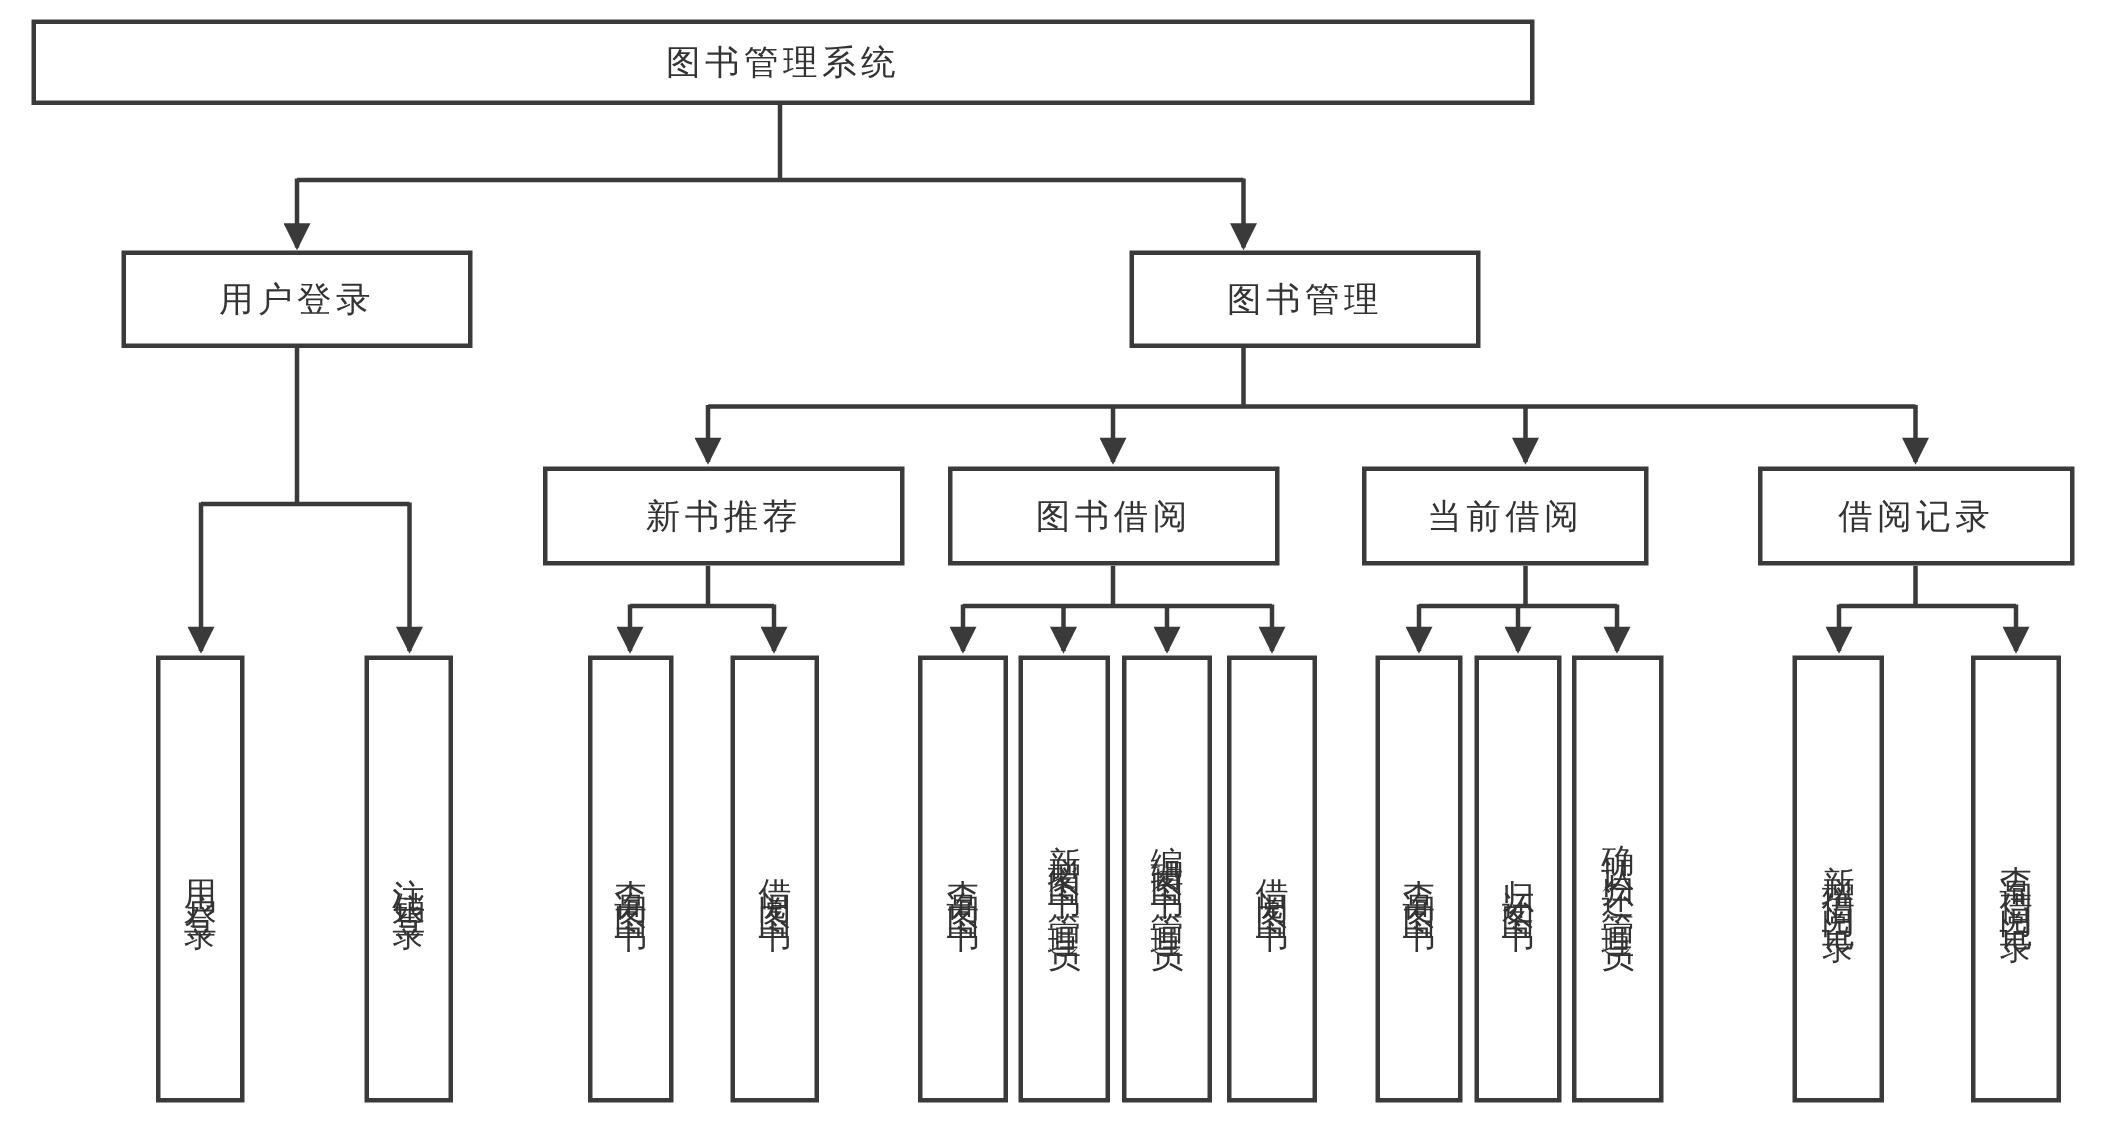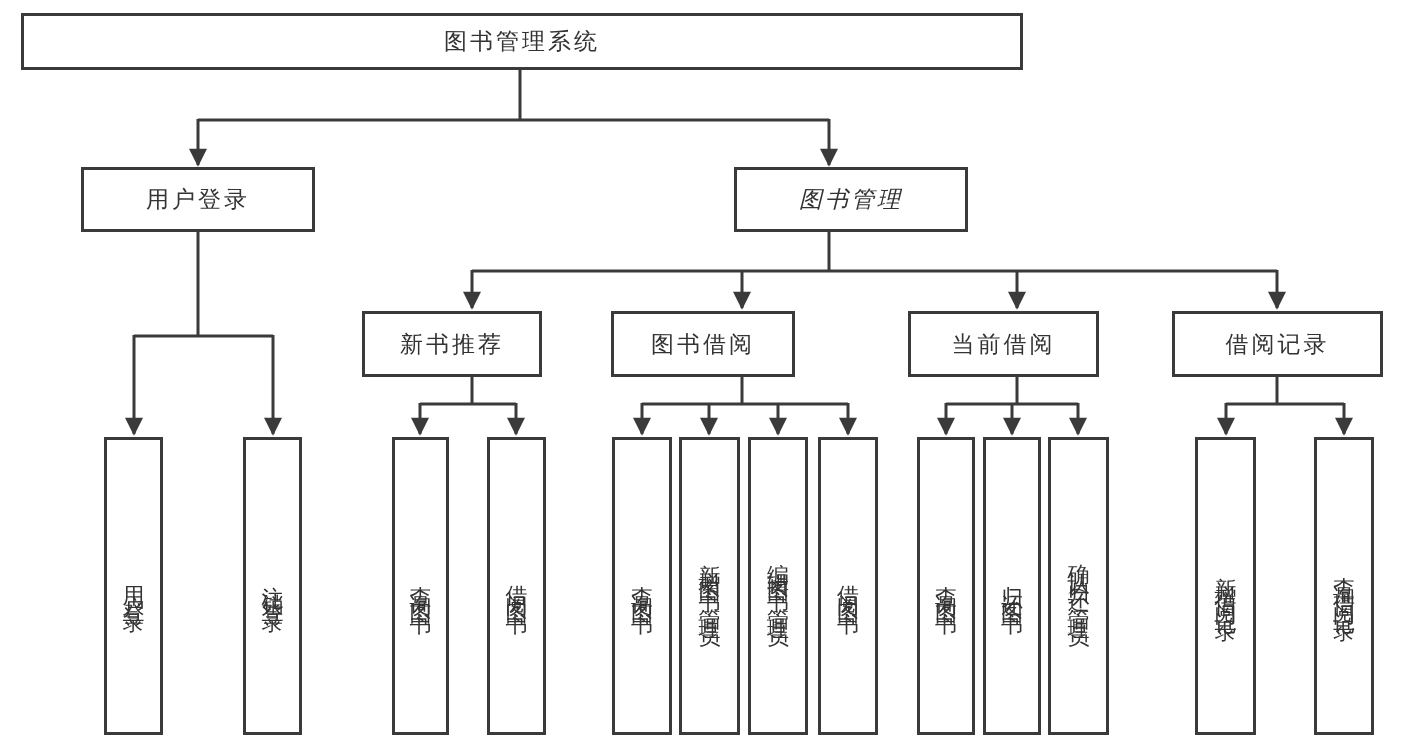--- a/index.html
+++ b/index.html
@@ -107,28 +107,28 @@
     </g>
   </svg>
 
   <div class="node root-box">
     <span class="h-label">图书管理系统</span>
   </div>
 
   <div class="node lvl2-box" style="left:81px;">
     <span class="h-label">用户登录</span>
   </div>
-  <div class="node lvl2-box" style="left:734px;font-style:italic;">
+  <div class="node lvl2-box" style="left:753px;">
     <span class="h-label">图书管理</span>
   </div>
 
-  <div class="node lvl3-box" style="left:362px;width:180px;">
+  <div class="node lvl3-box" style="left:362px;width:241px;">
     <span class="h-label">新书推荐</span>
   </div>
-  <div class="node lvl3-box" style="left:611px;width:184px;">
+  <div class="node lvl3-box" style="left:632px;width:221px;">
     <span class="h-label">图书借阅</span>
   </div>
   <div class="node lvl3-box" style="left:908px;width:191px;">
     <span class="h-label">当前借阅</span>
   </div>
   <div class="node lvl3-box" style="left:1172px;width:211px;">
     <span class="h-label">借阅记录</span>
   </div>
 
   <div class="node leaf" style="left:104px;width:59px;">

